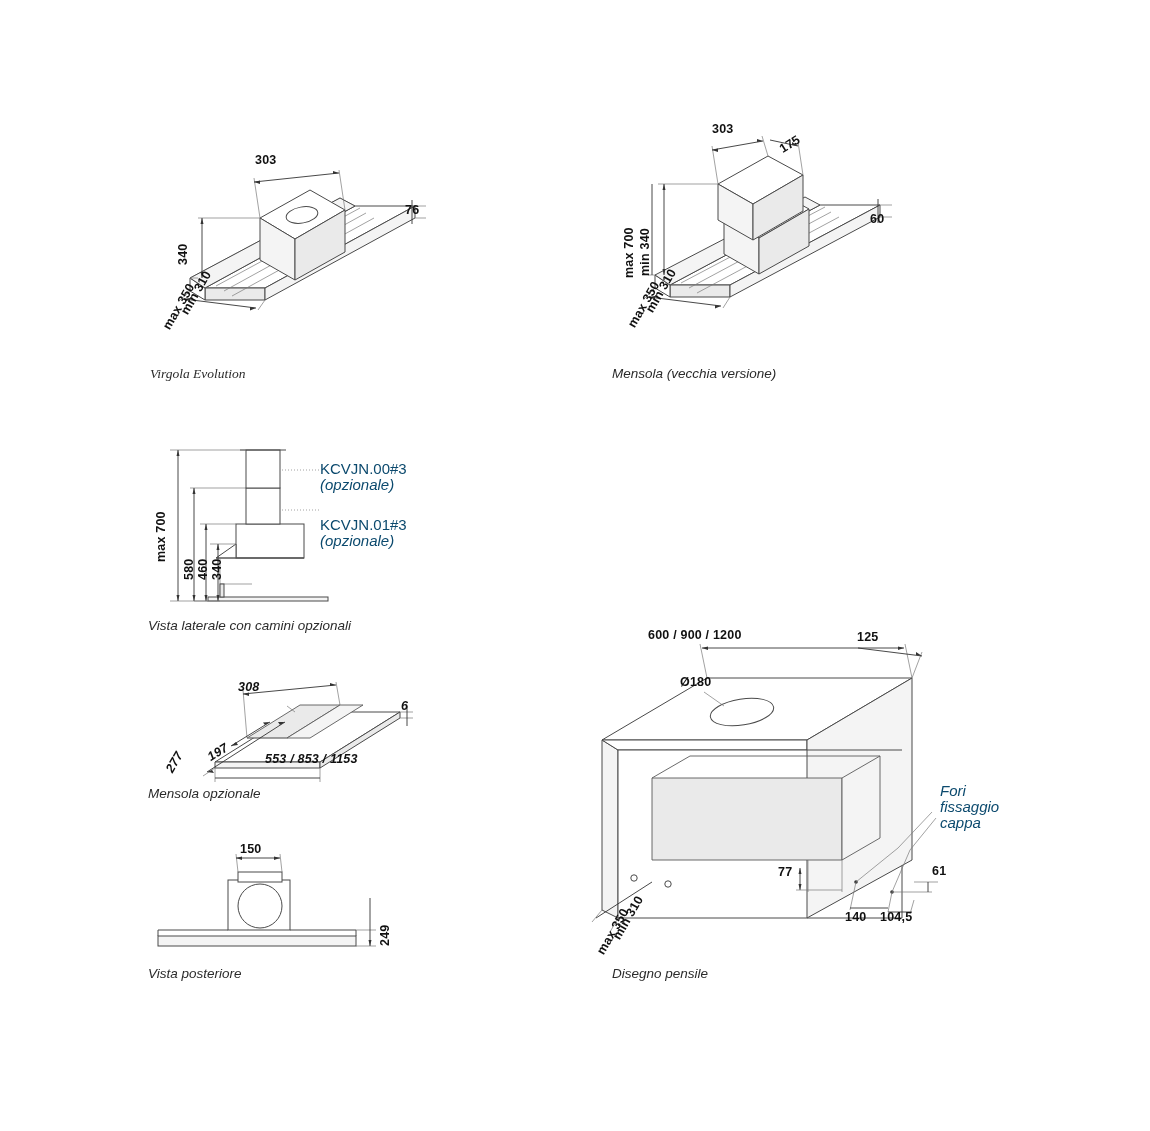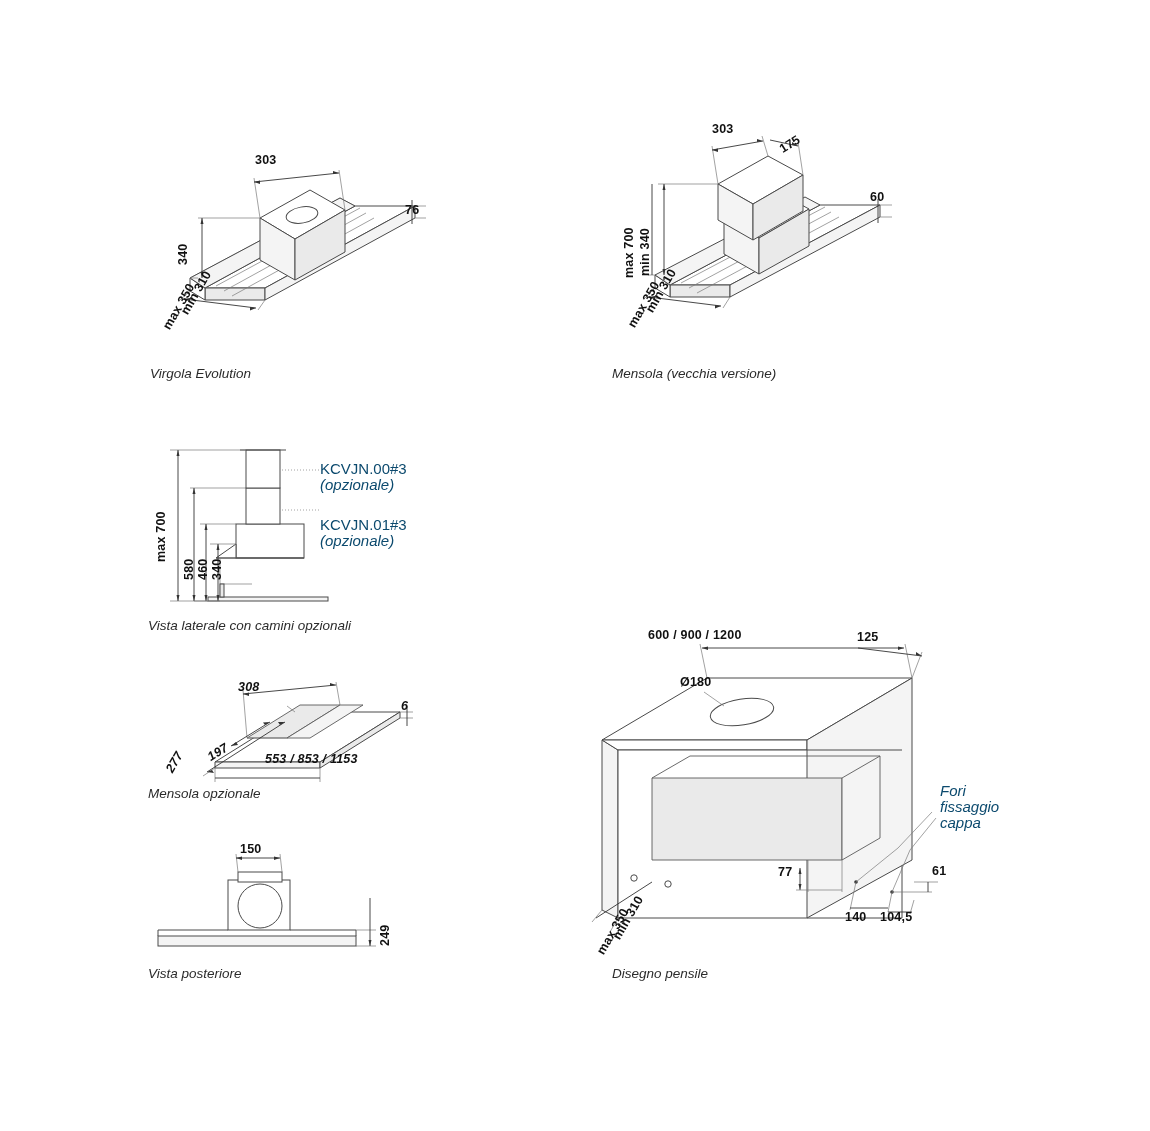--- a/index.html
+++ b/index.html
@@ -81,21 +81,21 @@
         <polygon fill="#333" points="34,139 40,138 40,141.5"></polygon>
         <polygon fill="#333" points="106,148 100,147 100,150.5"></polygon>
       </g>
     </svg>
     <div class="dim" style="left:105px;top:-7px;">303</div>
     <div class="dim rot90" style="left:26px;top:105px;">340</div>
     <div class="dim" style="left:255px;top:43px;">76</div>
     <div class="dim rotm45" style="left:28px;top:150px;">min 310</div>
     <div class="dim rotm45" style="left:10px;top:165px;">max 350</div>
   </div>
-  <div class="cap" style="left:150px;top:366px;">Virgola Evolution</div>
+  <div class="cap" style="left:150px;top:366px;font-family:Liberation Serif, serif;">Virgola Evolution</div>
 
   <div class="fig" style="left:612px;top:150px;width:320px;height:210px;">
     <svg width="320" height="210" viewBox="0 0 320 210">
 
       <g>
         <polygon class="ln fillw" points="58,135 208,55 268,55 118,135"></polygon>
         <polygon class="ln fillgg" points="58,135 118,135 118,147 58,147"></polygon>
         <polygon class="ln fillg" points="118,135 268,55 268,67 118,147"></polygon>
         <polyline class="thin" points="69,133 213,57"></polyline>
         <polyline class="thin" points="77,138 219,62"></polyline>
@@ -150,21 +150,21 @@
         <polyline class="thin" points="118,147 111,158"></polyline>
         <polyline class="arrow" points="37,147 109,156"></polyline>
         <polygon fill="#333" points="37,147 43,146 43,149.5"></polygon>
         <polygon fill="#333" points="109,156 103,155 103,158.5"></polygon>
       </g>
     </svg>
     <div class="dim" style="left:100px;top:-28px;">303</div>
     <div class="dim rot45" style="left:165px;top:-6px;">175</div>
     <div class="dim rot90" style="left:26px;top:126px;">min 340</div>
     <div class="dim rot90" style="left:10px;top:128px;">max 700</div>
-    <div class="dim" style="left:258px;top:40px;">60</div>
+    <div class="dim" style="left:258px;top:62px;">60</div>
     <div class="dim rotm45" style="left:31px;top:158px;">min 310</div>
     <div class="dim rotm45" style="left:13px;top:173px;">max 350</div>
   </div>
   <div class="cap" style="left:612px;top:366px;">Mensola (vecchia versione)</div>
 
   <div class="fig" style="left:160px;top:432px;width:260px;height:190px;">
     <svg width="260" height="190" viewBox="0 0 260 190">
 
       <g>
         <rect class="ln fillw" x="76" y="92" width="68" height="34"></rect>

